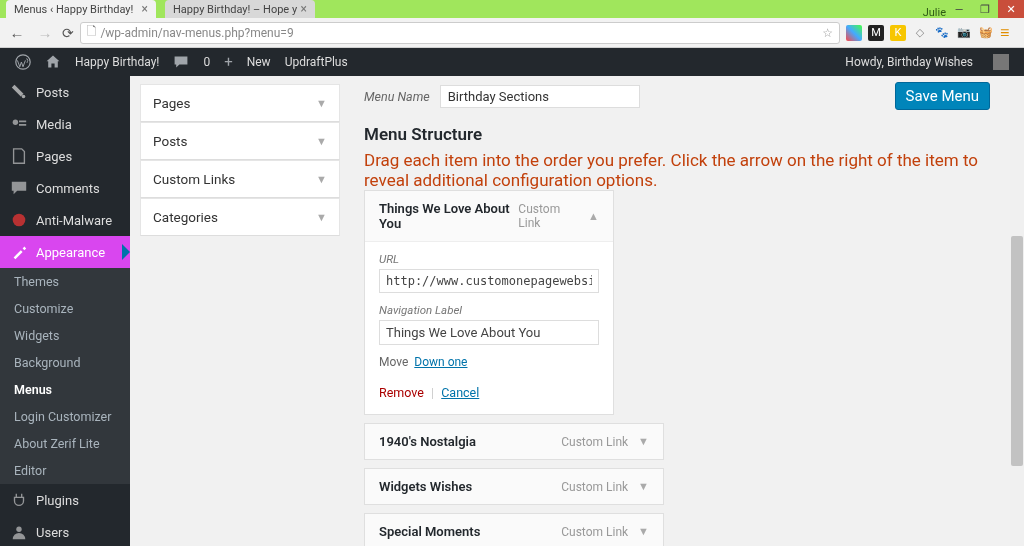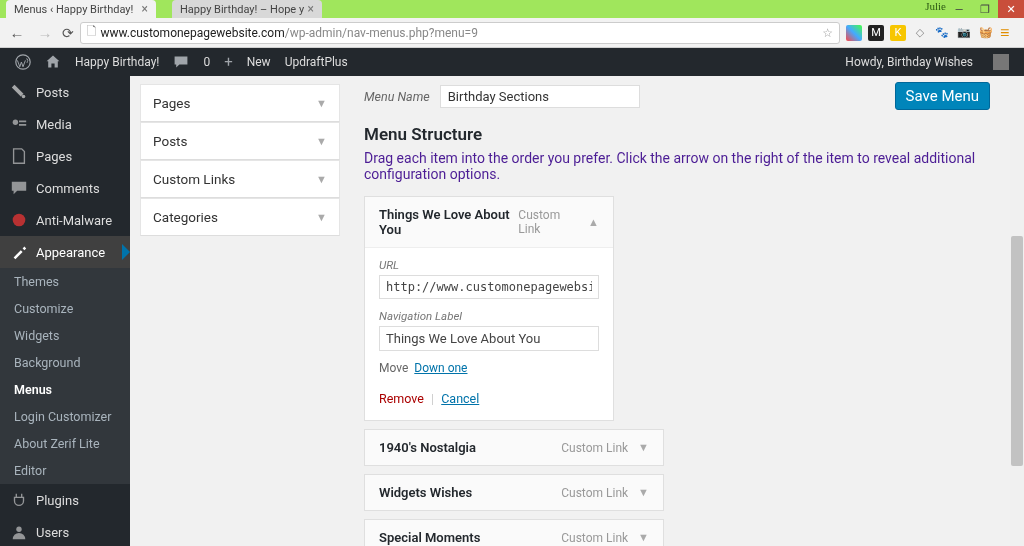--- a/index.html
+++ b/index.html
@@ -1,22 +1,22 @@
 <!DOCTYPE html>
 <html><head>
 <meta charset="utf-8">
 <style>
 * { margin: 0; padding: 0; box-sizing: border-box; font-family: -apple-system, "Segoe UI", Roboto, "Helvetica Neue", sans-serif; }
 body { width: 1024px; height: 546px; overflow: hidden; background: #f1f1f1; font-size: 13px; color: #444; }
 .chrome-top { height: 18px; background: #a0e65c; display: flex; align-items: flex-end; position: relative; }
-.chrome-tabs { display: flex; align-items: flex-end; height: 18px; padding-left: 6px; gap: 16px; }
+.chrome-tabs { display: flex; align-items: flex-end; height: 18px; padding-left: 6px; gap: 9px; }
 .chrome-tab { background: #f2f2f2; height: 18px; border-top-left-radius: 4px; border-top-right-radius: 4px; padding: 0 8px; display: flex; align-items: center; font-size: 11px; color: #444; width: 150px; position: relative; }
 .chrome-tab.inactive { background: #d8d8d8; }
 .tab-x { margin-left: auto; font-size: 12px; color: #777; cursor: pointer; }
-.chrome-user { position: absolute; right: 78px; top: 0; font-size: 11px; color: #2d5b14; font-family: Liberation Serif, serif; }
+.chrome-user { position: absolute; right: 78px; top: 6px; font-size: 11px; color: #2d5b14; }
 .win-controls { position: absolute; right: 0; top: 0; display: flex; height: 18px; }
 .win-btn { width: 26px; height: 18px; display: flex; align-items: center; justify-content: center; font-size: 11px; color: #fff; }
 .win-min { color: #444; }
 .win-max { color: #444; }
 .win-close { background: #c94e3b; color: #fff; }
 .chrome-bar { height: 30px; background: #f2f2f2; border-bottom: 1px solid #d0d0d0; display: flex; align-items: center; padding: 0 6px; gap: 6px; }
 .nav-arrow { width: 22px; text-align: center; font-size: 15px; color: #555; }
 .nav-arrow.disabled { color: #bbb; }
 .reload { font-size: 14px; color: #555; }
 .url-input { flex: 1; height: 22px; border: 1px solid #ccc; border-radius: 3px; background: #fff; display: flex; align-items: center; padding: 0 6px; font-size: 12px; color: #333; }
@@ -27,37 +27,37 @@
 .menu-icon { width: 18px; color: #e08e00; font-size: 16px; }
 .wp-adminbar { height: 28px; background: #23282d; color: #eee; display: flex; align-items: center; padding: 0 8px; font-size: 12px; }
 .ab-item { display: flex; align-items: center; gap: 14px; padding: 0 7px; color: #ccc; }
 .ab-item svg, .ab-icon { width: 16px; height: 16px; fill: #a0a5aa; }
 .ab-text { color: #ddd; }
 .ab-right { margin-left: auto; display: flex; align-items: center; justify-content: flex-end; }
 .avatar { width: 16px; height: 16px; background: #777; margin-left: 6px; }
 .wp-body { display: flex; height: calc(546px - 18px - 30px - 28px); }
 .adminmenu { width: 130px; background: #23282d; color: #eee; display: flex; flex-direction: column; font-size: 13px; }
 .menu-item { display: flex; align-items: center; gap: 8px; padding: 7px 10px; color: #ddd; cursor: pointer; }
-.menu-item.current { background: #404040; color: #fff; position: relative; }
+.menu-item.current { background: #d946ef; color: #fff; position: relative; }
 .menu-item.current::after { content: ""; position: absolute; right: -8px; top: 50%; transform: translateY(-50%); border: 8px solid transparent; border-left-color: #0073aa; }
 .submenu { background: #32373c; }
 .submenu-item { padding: 6px 10px 6px 14px; color: #a9b4bd; font-size: 12.5px; cursor: pointer; }
 .submenu-item.current { color: #fff; font-weight: 600; }
 .content { flex: 1; background: #f1f1f1; display: flex; overflow: hidden; }
 .accordion-col { width: 220px; padding: 8px 10px; }
 .acc-item { background: #fff; border: 1px solid #e5e5e5; margin-bottom: 0; border-bottom: 1px solid #ddd; padding: 10px 12px; display: flex; align-items: center; justify-content: space-between; font-size: 13.5px; color: #333; cursor: pointer; }
 .acc-item:first-child { margin-top: 0; }
 .acc-caret { color: #aaa; font-size: 11px; }
 .main { flex: 1; padding: 6px 20px 0 14px; overflow-y: auto; }
 .menu-name-row { display: flex; align-items: center; gap: 10px; margin-bottom: 14px; }
 .menu-name-label { font-style: italic; color: #666; font-size: 12.5px; }
 .menu-name-input { border: 1px solid #ddd; padding: 3px 7px; width: 200px; font-size: 13px; color: #333; }
 .save-btn { margin-left: auto; background: #0085ba; color: #fff; border: 1px solid #006799; border-radius: 3px; padding: 4px 10px; font-size: 15px; cursor: pointer; }
 h2 { font-size: 17px; font-weight: 600; color: #23282d; margin-bottom: 6px; }
-.hint { font-size: 14px; color: #4c1d95; margin-bottom: 14px; }
+.hint { font-size: 17px; color: #c2410c; }
 .menu-items-wrap { }
 .mi { background: #fafafa; border: 1px solid #dfdfdf; margin-bottom: 8px; }
 .mi-header { display: flex; align-items: center; padding: 10px 14px; cursor: pointer; }
 .mi-title { font-weight: 600; color: #23282d; font-size: 13px; }
 .mi-type { margin-left: auto; color: #999; font-size: 12px; margin-right: 10px; }
 .mi-toggle { color: #aaa; font-size: 11px; }
 .mi-body { padding: 10px 14px 14px; border-top: 1px solid #eee; background: #fff; }
 .field-label { font-style: italic; color: #777; font-size: 11.5px; margin-bottom: 3px; display: block; }
 .field-input { width: 100%; border: 1px solid #ddd; padding: 4px 6px; font-family: monospace; font-size: 12px; color: #444; margin-bottom: 10px; }
 .field-input.normal { font-family: inherit; font-size: 13px; }
@@ -91,21 +91,20 @@
     <div class="win-btn win-close">✕</div>
   </div>
 </div>
 
 <div class="chrome-bar">
   <span class="nav-arrow">←</span>
   <span class="nav-arrow disabled">→</span>
   <span class="reload">⟳</span>
   <div class="url-input">
     <span style="color:#888;margin-right:4px">🗋</span>
-    <span class="url-host">www.customonepagewebsite.com</span>
       <span class="url-path">/wp-admin/nav-menus.php?menu=9</span>
     <span style="margin-left:auto;color:#999">☆</span>
   </div>
   <div class="ext-icons">
     <span class="ext-icon" style="background:linear-gradient(45deg,#f44,#4af,#4f4)"></span>
     <span class="ext-icon" style="background:#222;color:#fff">M</span>
     <span class="ext-icon" style="background:#f7c600;color:#fff">K</span>
     <span class="ext-icon" style="color:#888">◇</span>
     <span class="ext-icon">🐾</span>
     <span class="ext-icon">📷</span>

